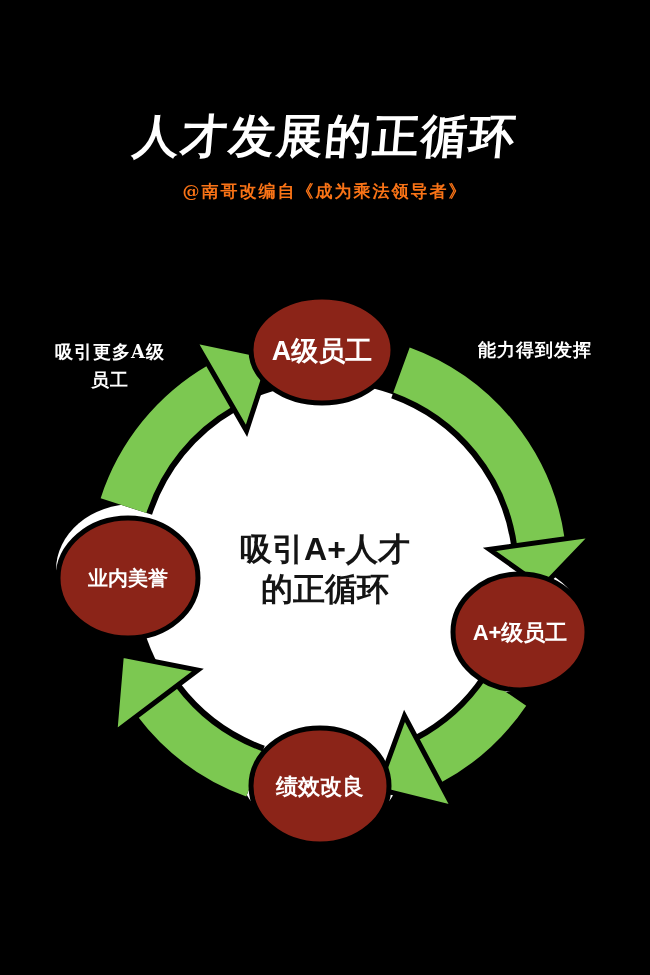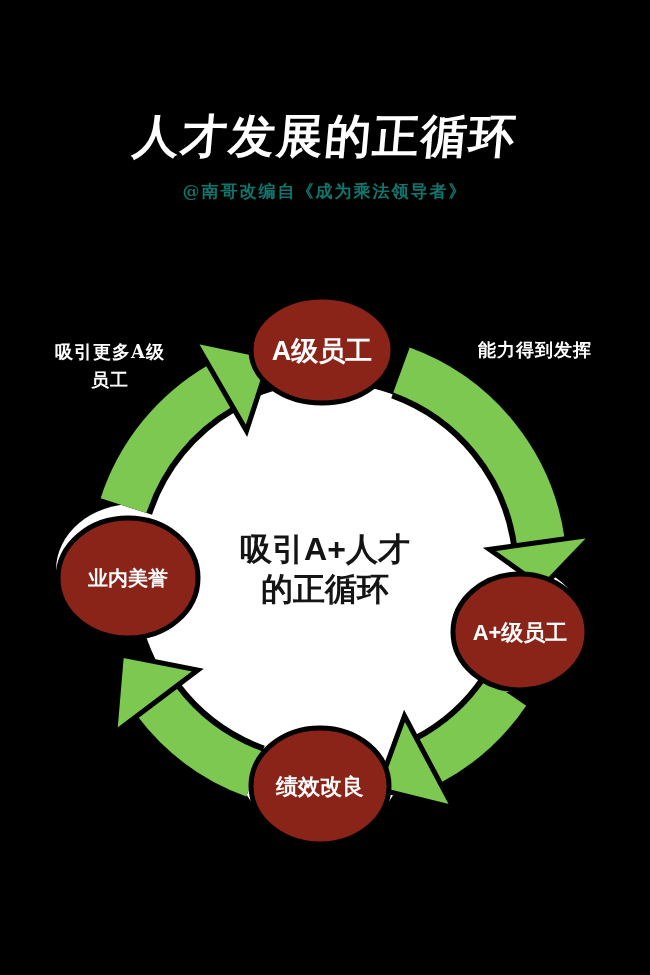--- a/index.html
+++ b/index.html
@@ -7,21 +7,21 @@
     position:relative; width:650px; height:975px; background:#000;
     overflow:hidden; font-family:"Liberation Sans",sans-serif;
   }
   .title {
     position:absolute; top:106px; left:0; width:650px; text-align:center;
     color:#ffffff; font-size:46px; font-weight:900; letter-spacing:2px;
     transform:skewX(-5deg); font-family:"Liberation Sans",sans-serif;
   }
   .subtitle {
     position:absolute; top:180px; left:0; width:650px; text-align:center;
-    color:#0f766e; font-size:17px; font-weight:bold; letter-spacing:2px;
+    color:#f97316; font-size:17px; font-weight:bold; letter-spacing:2px;
     font-family:"DejaVu Serif",serif;
   }
   svg.diagram { position:absolute; left:0; top:0; }
   .arrow-outline { fill:none; stroke-width:60; stroke-linecap:butt; }
   .arrow-body    { fill:none; stroke-width:48; stroke-linecap:butt; }
   .arrow-head    { stroke:#000000; stroke-width:5; stroke-linejoin:miter; }
   .node-ellipse  { stroke:#000000; stroke-width:5; }
   .node-label {
     fill:#ffffff; font-weight:bold; text-anchor:middle;
     font-family:"Liberation Sans",sans-serif;

